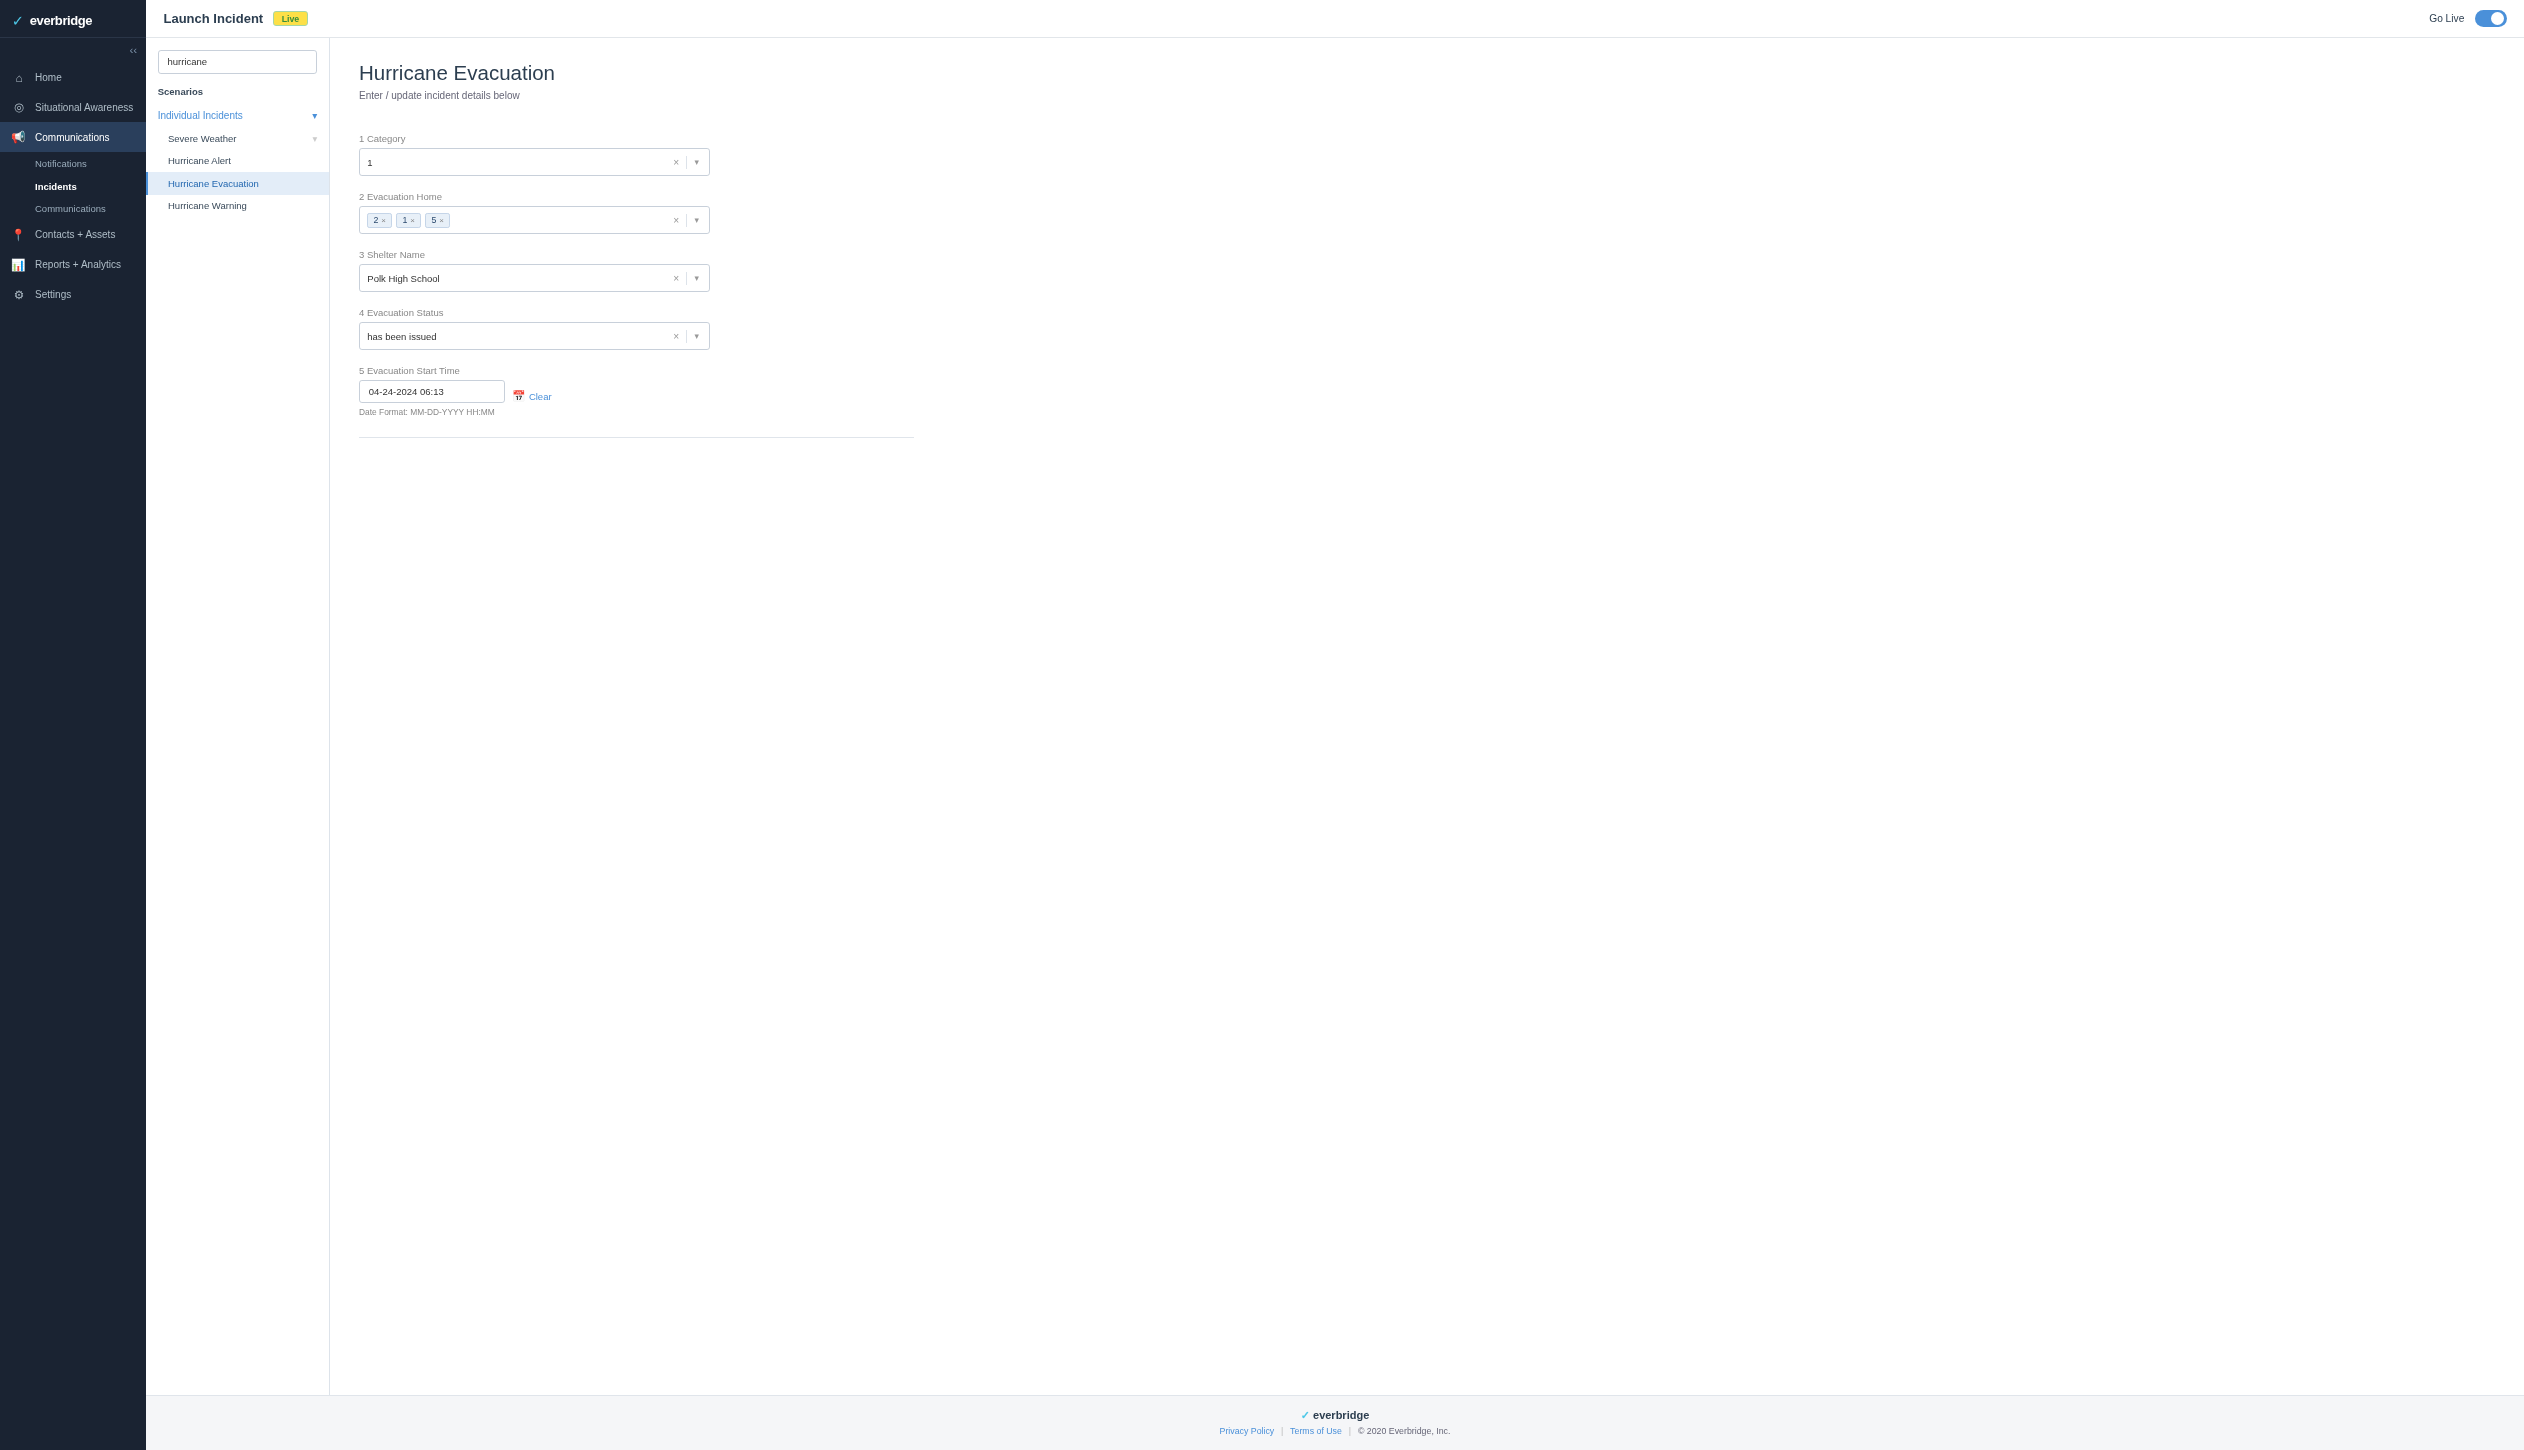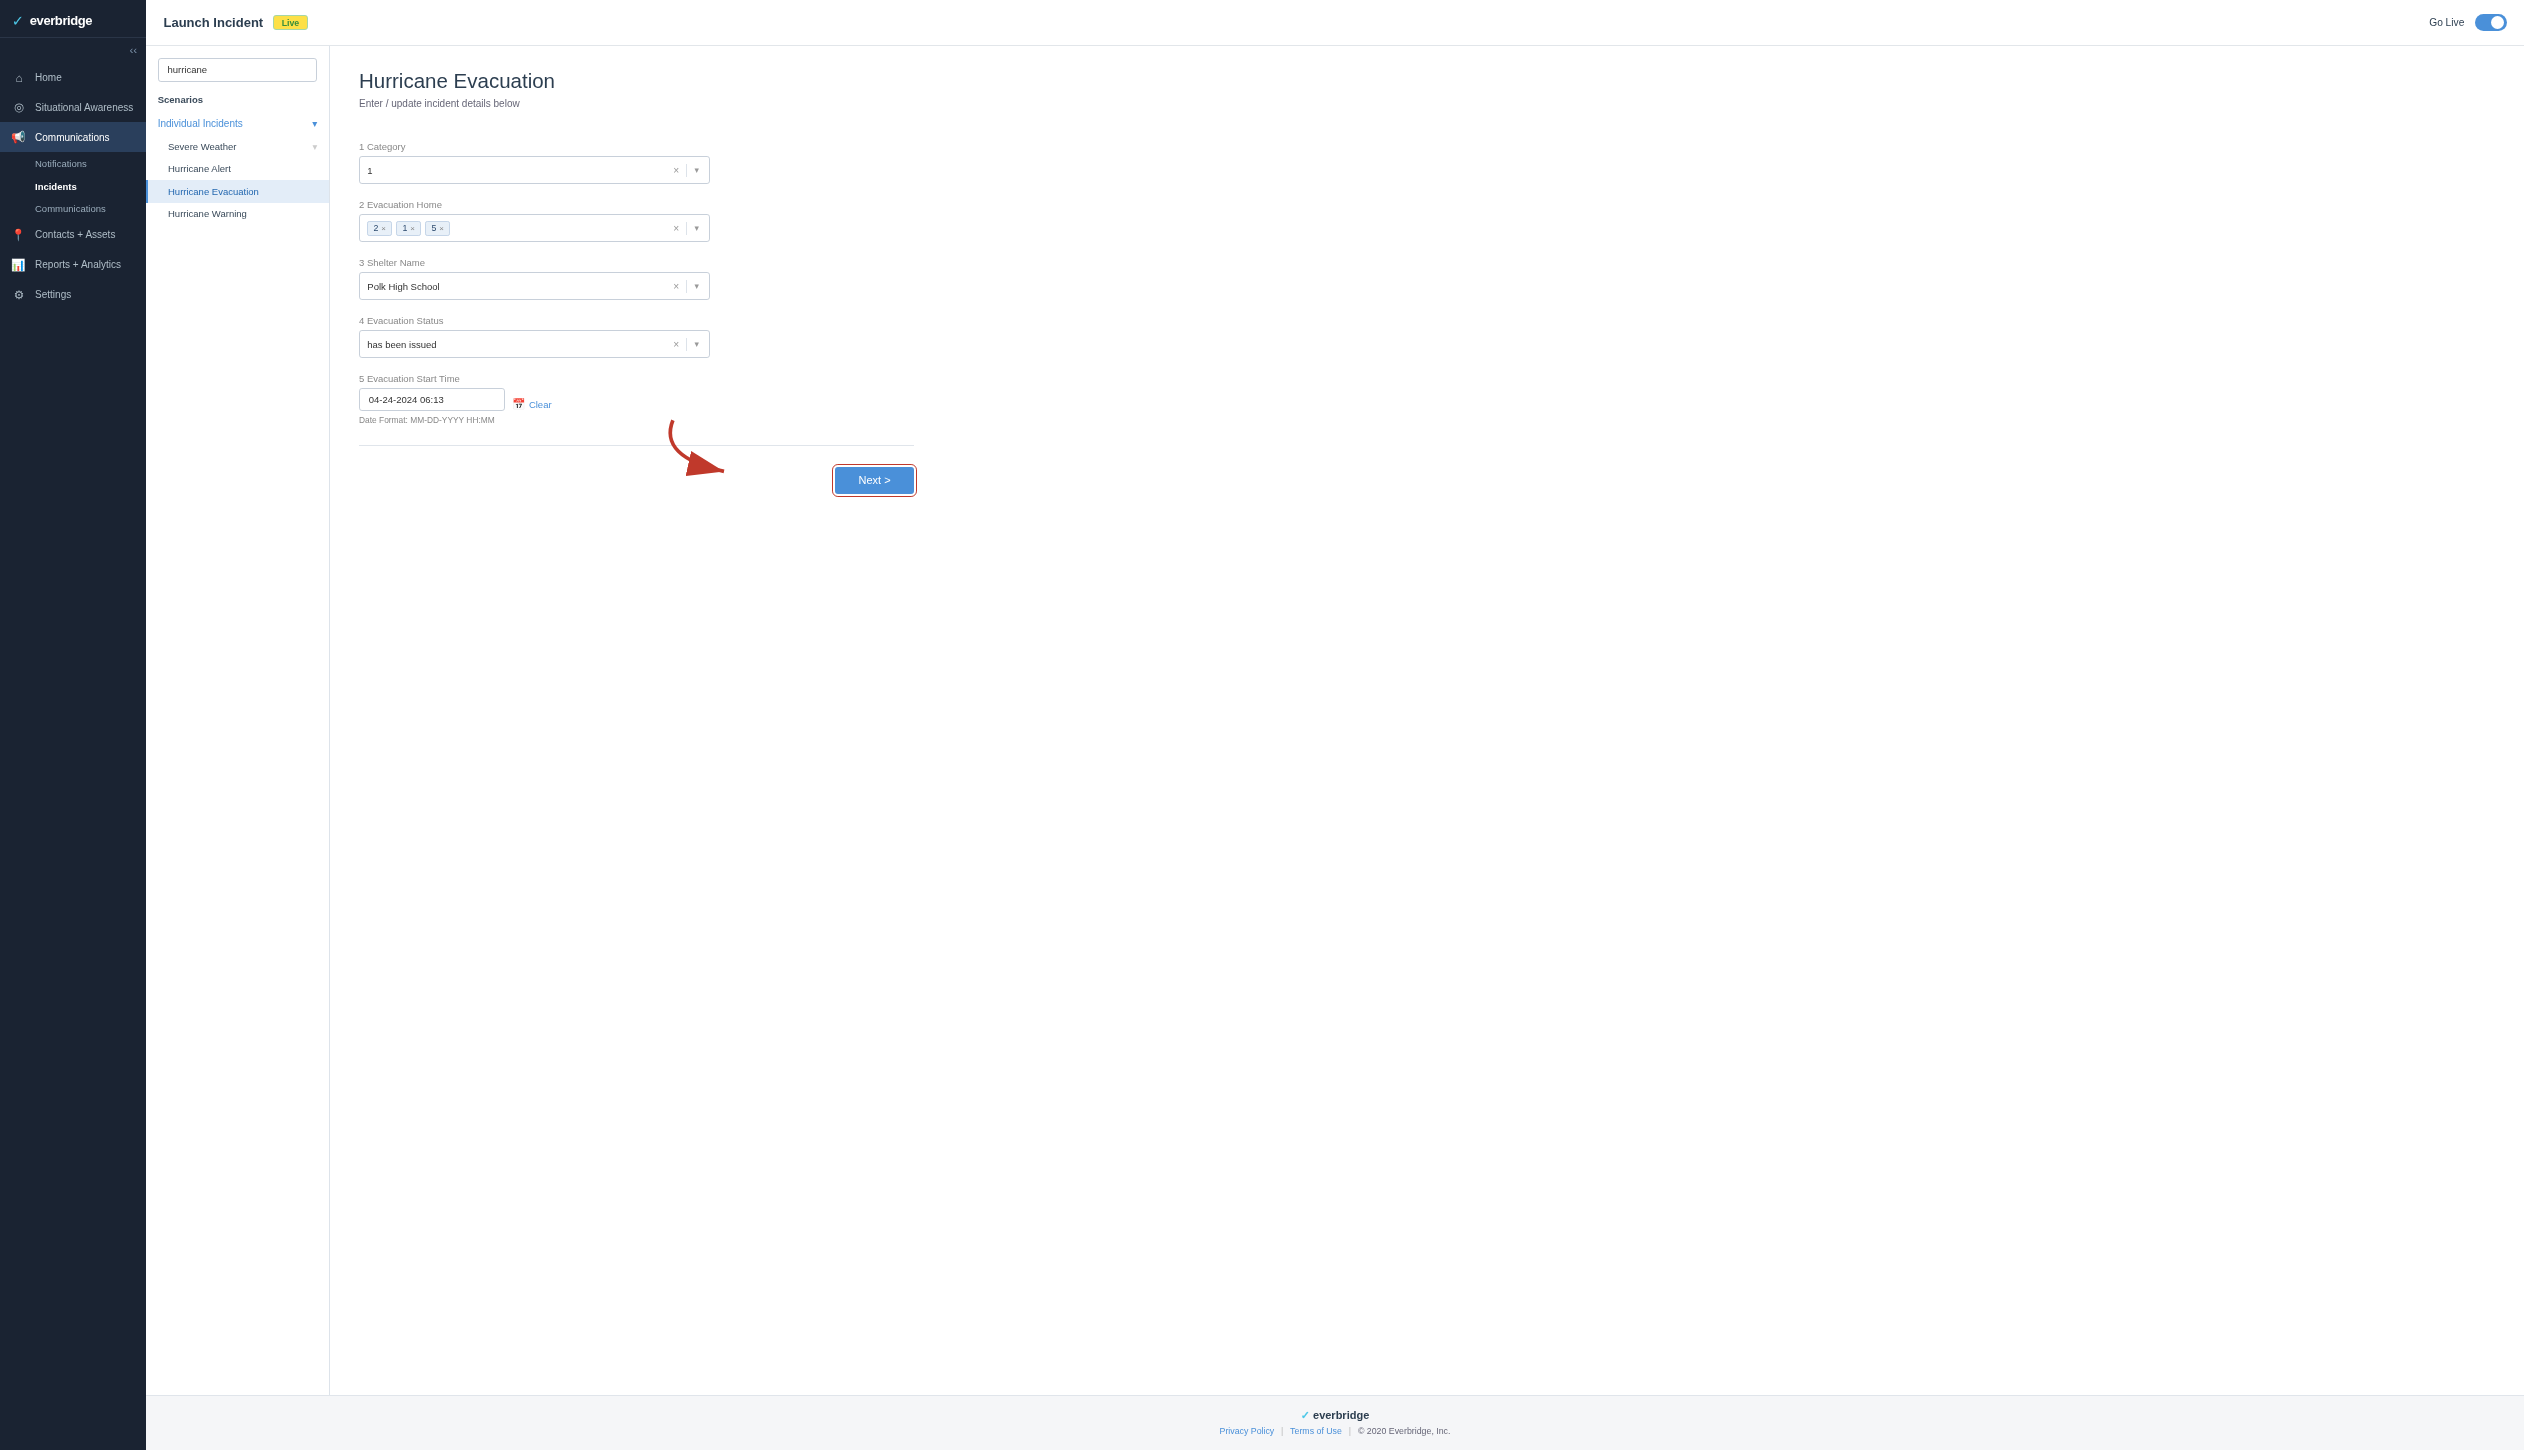--- a/index.html
+++ b/index.html
@@ -49,21 +49,21 @@
     .nav-sub-item {
       padding: 5.8px 11.7px 5.8px 35px;
       cursor: pointer;
       color: #9aacbb;
       font-size: 9.5px;
     }
     .nav-sub-item.active { color: #fff; }
 
     
     .top-header {
-      height: 46px;
+      height: 38px;
       background: #fff;
       border-bottom: 0.7px solid #e2e6ea;
       display: flex;
       align-items: center;
       padding: 0 17.5px;
       gap: 10.2px;
       flex-shrink: 0;
     }
     .header-title { font-size: 13px; font-weight: 600; color: #2c3e50; }
     .badge-live {
@@ -393,34 +393,20 @@
               <span class="calendar-icon">📅</span>
               <span>Clear</span>
             </span>
           </div>
           <div class="date-format-hint">Date Format: MM-DD-YYYY HH:MM</div>
         </div>
 
 
         <hr class="form-divider">
 
-        <div style="position:relative; max-width:555px;">
-
-          <svg width="146" height="73" style="position:absolute; right:117px; bottom:7.3px; pointer-events:none;" viewBox="0 0 200 100">
-            <defs>
-              <marker id="arrowhead" markerWidth="10" markerHeight="7" refX="10" refY="3.5" orient="auto">
-                <polygon points="0 0, 10 3.5, 0 7" fill="#c0392b"></polygon>
-              </marker>
-            </defs>
-            <path d="M 30 10 Q 10 60 100 80" stroke="#c0392b" stroke-width="5" fill="none" marker-end="url(#arrowhead)"></path>
-          </svg>
-          <div class="next-btn-row">
-            <button class="next-btn">Next &gt;</button>
-          </div>
-        </div>
       </main>
     </div>
 
     <footer class="footer">
       <div class="footer-logo">
         <span style="color:#4dc8e8;">✓</span>
         <span>everbridge</span>
       </div>
       <div class="footer-links">
         <a class="footer-link">Privacy Policy</a>

